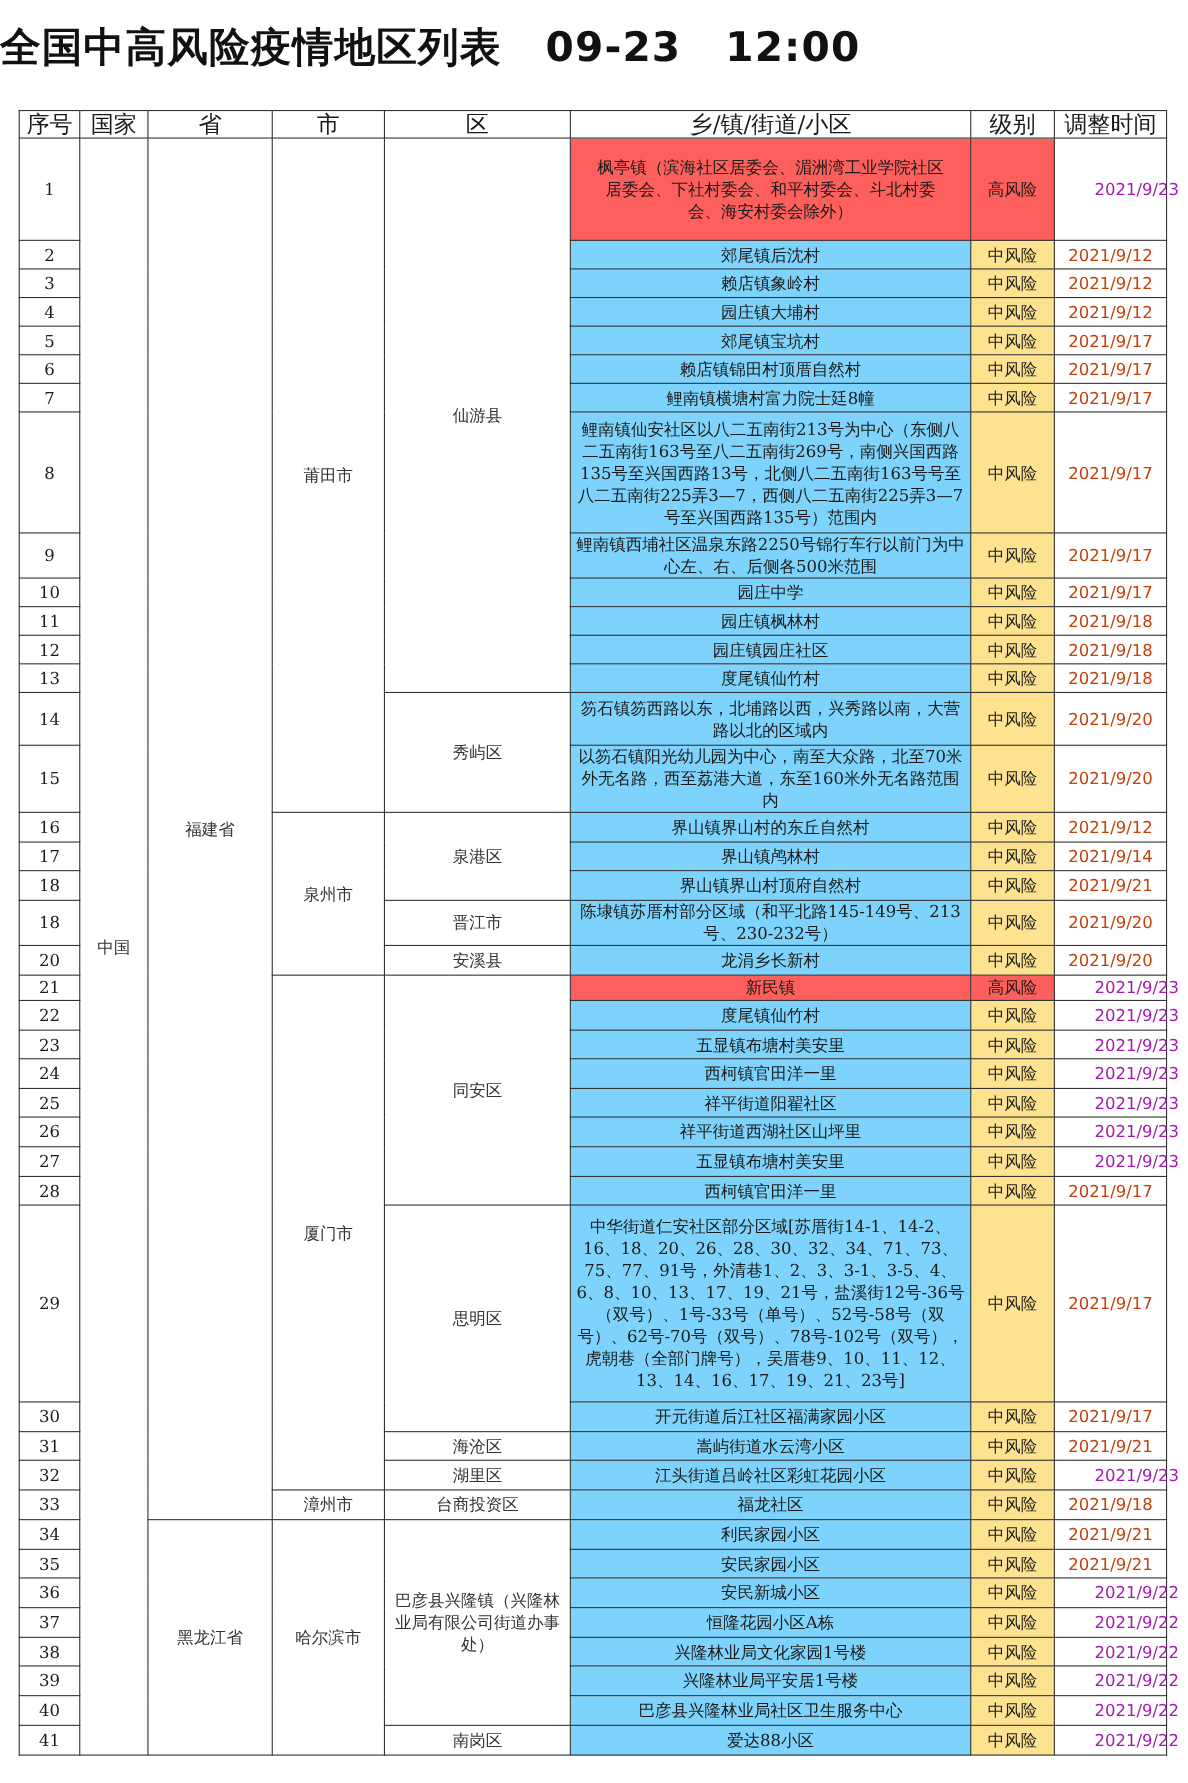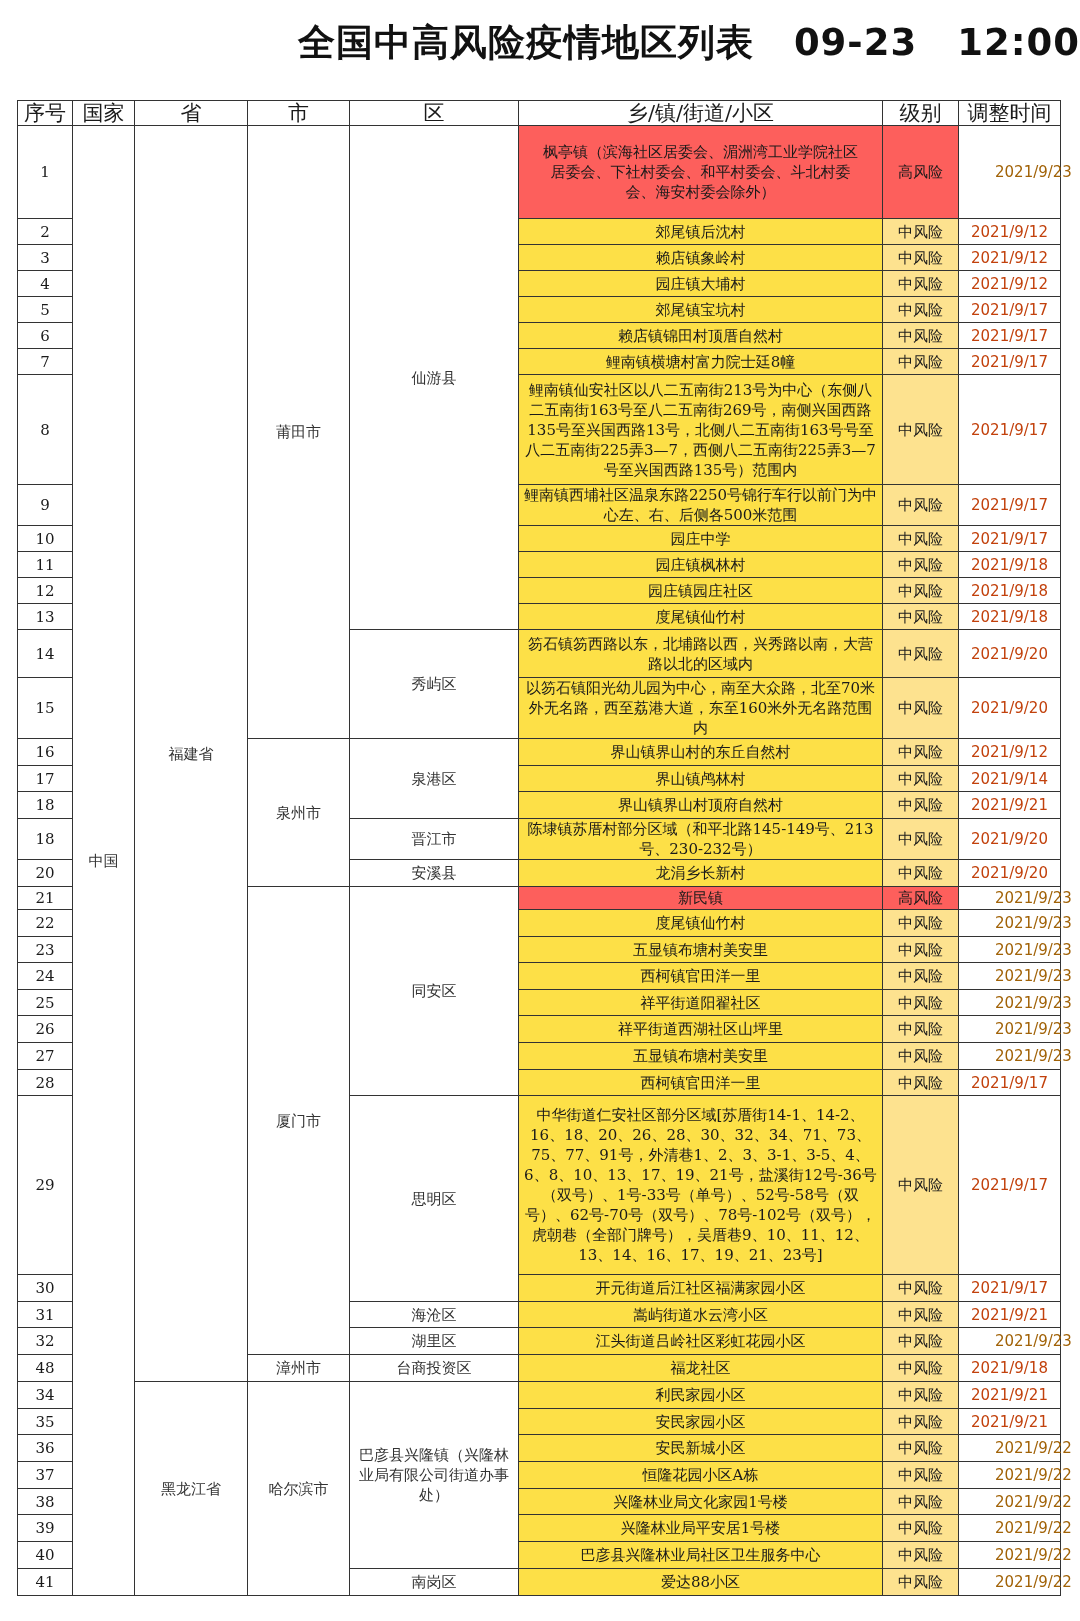--- a/index.html
+++ b/index.html
@@ -1,32 +1,32 @@
 <!DOCTYPE html>
 <html><head>
 <meta charset="utf-8">
 <style>
   html, body { margin: 0; padding: 0; background: #ffffff; }
   body { width: 1080px; height: 1621px; position: relative; overflow: hidden;
          font-family: "DejaVu Serif", "Liberation Serif", serif; color: #1a1a1a; }
-  .title { position: absolute; left: 0; top: 18px; width: 1080px; text-align: right;
+  .title { position: absolute; left: 0; top: 18px; width: 1080px; text-align: left;
            font-family: "DejaVu Sans", "Liberation Sans", sans-serif; font-size: 37px;
            font-weight: bold; letter-spacing: 1px; color: #111; }
   .title .gap { display: inline-block; width: 40px; }
   table.risk { position: absolute; left: 17px; top: 100px; width: 1043px;
                border-collapse: collapse; table-layout: fixed; }
   table.risk td, table.risk th { border: 1.5px solid #333; padding: 0 4px; text-align: center;
                vertical-align: middle; font-size: 15px; line-height: 20px; font-weight: normal; }
   table.risk th { height: 24px; font-size: 21px; background: #fff; }
   td.seq { font-family: "DejaVu Serif", serif; font-size: 15px; }
-  td.area { background: #fde047; font-weight: bold; font-size: 14.5px; line-height: 20px; }
+  td.area { background: #7dd3fc; font-weight: bold; font-size: 14.5px; line-height: 20px; }
   td.lvl { background: #fde28f; font-weight: bold; font-size: 15px; }
   td.high { background: #fd5f5c; }
   td.date { font-family: "DejaVu Sans", "Liberation Sans", sans-serif; font-size: 14.5px; color: #c2410c; background:#fff; }
-  td.date.new { color: #a16207; padding-left: 36px; }
+  td.date.new { color: #a21caf; padding-left: 36px; }
   td.merge { background: #fff; font-size: 15px; font-weight: bold; color: #333; }
 </style>
 </head>
 <body>
 
 <div class="title">
   <span>全国中高风险疫情地区列表</span><span class="gap"></span><span>09-23</span><span class="gap"></span><span>12:00</span>
 </div>
 
 <table class="risk">
@@ -259,21 +259,21 @@
       </tr>
     <tr style="height:27px">
         <td class="seq">32</td>
         <td class="merge">湖里区</td>
         <td class="area">江头街道吕岭社区彩虹花园小区</td>
         <td class="lvl">中风险</td>
         <td class="date new">2021/9/23</td>
       </tr>
 
     <tr style="height:27px">
-        <td class="seq">48</td>
+        <td class="seq">33</td>
         <td class="merge">漳州市</td>
         <td class="merge">台商投资区</td>
         <td class="area">福龙社区</td>
         <td class="lvl">中风险</td>
         <td class="date">2021/9/18</td>
       </tr>
 
     <tr style="height:27px">
         <td class="seq">34</td>
         <td class="merge" rowspan="8">黑龙江省</td>

